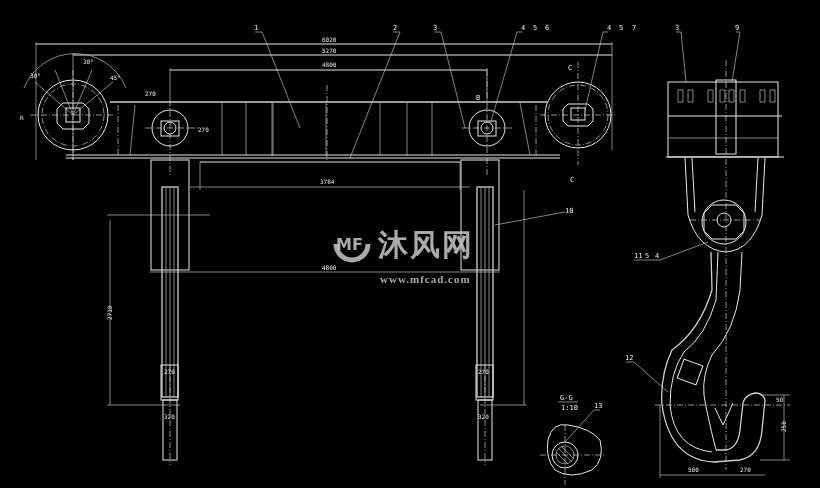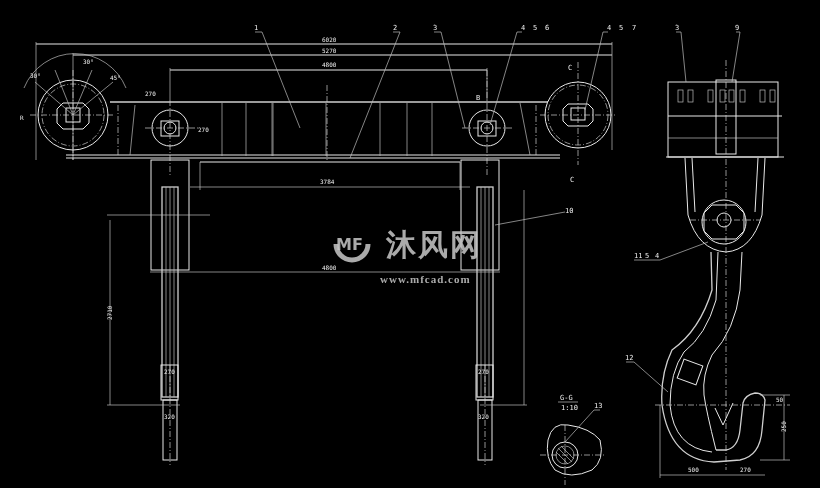--- a/index.html
+++ b/index.html
@@ -4,21 +4,21 @@
 <style>
   html,body{margin:0;padding:0;background:#000;}
   #canvas{position:relative;width:820px;height:488px;background:#000;overflow:hidden;font-family:"DejaVu Sans Mono",monospace;}
   svg{position:absolute;left:0;top:0;}
   .ln{stroke:#e8e8e8;stroke-width:1;fill:none;}
   .ln2{stroke:#cfcfcf;stroke-width:1.3;fill:none;}
   .thin{stroke:#bdbdbd;stroke-width:0.7;fill:none;}
   .dash{stroke:#d0d0d0;stroke-width:0.7;fill:none;stroke-dasharray:6 2 1 2;}
   .dim{fill:#f0f0f0;font-size:6px;font-family:"DejaVu Sans Mono",monospace;}
   .lbl{fill:#f0f0f0;font-size:7px;font-family:"DejaVu Sans Mono",monospace;}
-  .wm-cn{position:absolute;left:378px;top:225px;font-family:"DejaVu Sans",sans-serif;font-size:30px;font-weight:bold;color:rgba(200,200,200,0.85);letter-spacing:2px;margin-left:8px;}
+  .wm-cn{position:absolute;left:378px;top:225px;font-family:"DejaVu Sans",sans-serif;font-size:30px;font-weight:bold;color:rgba(200,200,200,0.85);letter-spacing:2px;}
   .wm-url{position:absolute;left:380px;top:273px;font-family:Liberation Serif, serif;font-size:11px;font-weight:bold;color:rgba(200,200,200,0.85);letter-spacing:1px;}
   .wm-logo{position:absolute;left:330px;top:224px;width:44px;height:40px;}
 </style>
 </head>
 <body>
 
 <div id="canvas">
 <svg width="820" height="488" viewBox="0 0 820 488">
 
   <g>

